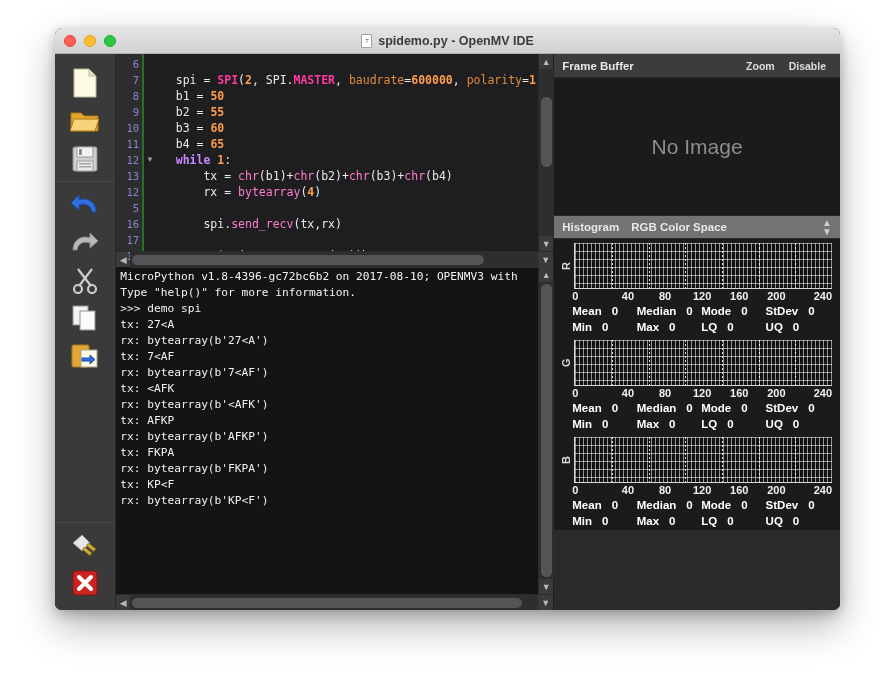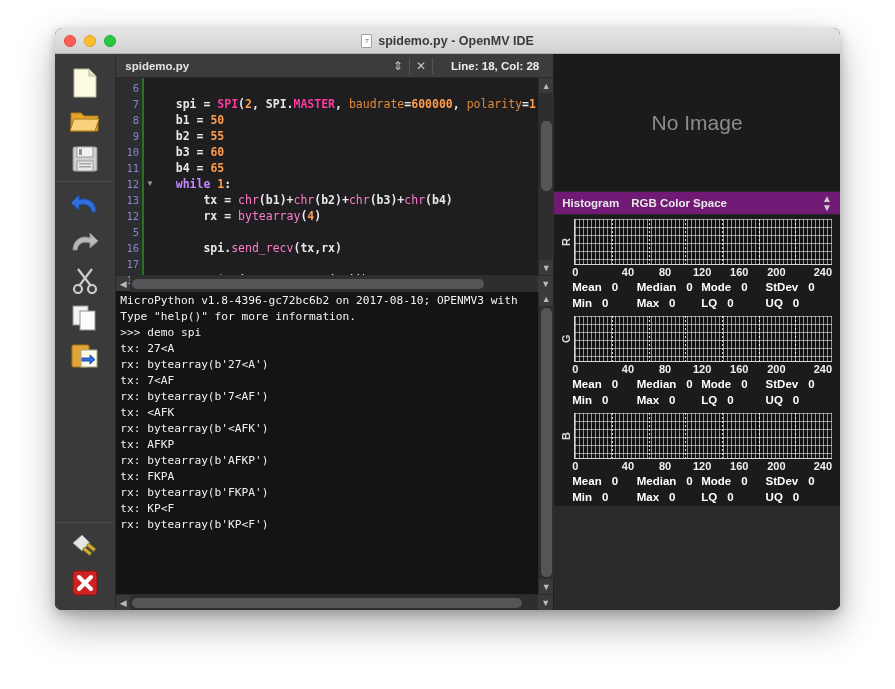--- a/index.html
+++ b/index.html
@@ -100,21 +100,21 @@
     flex: 1 1 auto; overflow: hidden; background:#1e1e20;
     font-family: "DejaVu Sans Mono", monospace; font-size: 11.5px;
     padding-top: 2px; white-space: pre; color: #f0f0f0;
   }
   .code div { height: 16px; line-height: 16px; padding-left: 6px; }
   .kw   { color: #c586ff; font-weight: bold; }
   .fn   { color: #ff7ccb; }
   .cls  { color: #ff3aa0; font-weight: bold; }
   .num  { color: #ff9d4d; font-weight: bold; }
   .arg  { color: #e08a3c; }
-  .plain{ color: #e8e8e8; font-weight: bold; }
+  .plain{ color: #e8e8e8; }
   .str  { color: #e6c55a; }
   .caret { display:inline-block; width:1px; height:12px; background:#ffffff;
            vertical-align:-2px; }
 
   
   .vscroll {
     width: 15px; background: #3a3a3a; border-left:1px solid #2a2a2a;
     display:flex; flex-direction:column; align-items:center;
   }
   .vs-arrow { height:15px; width:15px; color:#b9b9b9; font-size:9px;
@@ -154,21 +154,21 @@
     display:flex; align-items:center; color:#e8e8e8; font-size:11.5px;
   }
   .fb-header .lbl { font-weight:bold; margin-left:8px; }
   .fb-header .act { font-size:10.5px; font-weight:bold; color:#dcdcdc; margin-right:14px; }
   .fb-area {
     height: 137px; background:#1b1b1d;
     display:flex; align-items:center; justify-content:center;
     color:#8d8d8d; font-size:21px;
   }
   .hist-header {
-    height: 24px; background:#701a75; border-top:1px solid #2a2a2a;
+    height: 24px; background:#737373; border-top:1px solid #2a2a2a;
     border-bottom:1px solid #282828;
     display:flex; align-items:center; color:#e8e8e8; font-size:11.5px;
   }
   .hist-header .lbl { font-weight:bold; margin-left:8px; }
   .hist-header .cs  { margin-left:12px; font-weight:bold;text-align:center; }
   .hist-header .arrows { margin-left:auto; margin-right:8px; color:#cfcfcf; font-size:10px; line-height:9px; text-align:center;}
 
   .chan { background:#1b1b1d; padding: 4px 0 2px 0; }
   .chan-plot { display:flex; height: 46px; padding-left: 4px; }
   .chan-label {
@@ -300,29 +300,20 @@
             <svg width="26" height="26" viewBox="0 0 26 26">
               <rect x="1" y="1" width="24" height="24" rx="3" fill="#cc2222" stroke="#8d1414"></rect>
               <path d="M7 7 L19 19 M19 7 L7 19" stroke="#ffffff" stroke-width="4" stroke-linecap="round"></path>
             </svg>
           </div>
         </div>
       </div>
 
       <div class="center">
 
-        <div class="edit-header">
-          <span class="fname">spidemo.py</span>
-          <span class="hdr-spacer"></span>
-          <span class="hdr-btn">⇕</span>
-          <span class="hdr-div"></span>
-          <span class="hdr-btn">✕</span>
-          <span class="hdr-div"></span>
-          <span class="linecol">Line: 18, Col: 28</span>
-        </div>
 
         <div class="editor-wrap">
           <div class="gutter" id="gutter">
               <div>6</div>
               <div>7</div>
               <div>8</div>
               <div>9</div>
               <div>10</div>
               <div>11</div>
               <div>12</div>
@@ -382,20 +373,26 @@
           <div class="hs-arrow">◀</div>
           <div class="hs-track">
             <div class="hs-thumb" style="width:390px;"></div>
           </div>
           <div class="hs-corner">▼</div>
         </div>
       </div>
 
       <div class="right">
 
+        <div class="fb-header">
+          <span class="lbl">Frame Buffer</span>
+          <span class="hdr-spacer"></span>
+          <span class="act">Zoom</span>
+          <span class="act">Disable</span>
+        </div>
 
         <div class="fb-area">
           <span>No Image</span>
         </div>
 
         <div class="hist-header">
           <span class="lbl">Histogram</span>
           <span class="cs">RGB Color Space</span>
           <span class="arrows">▲<br>▼</span>
         </div>

